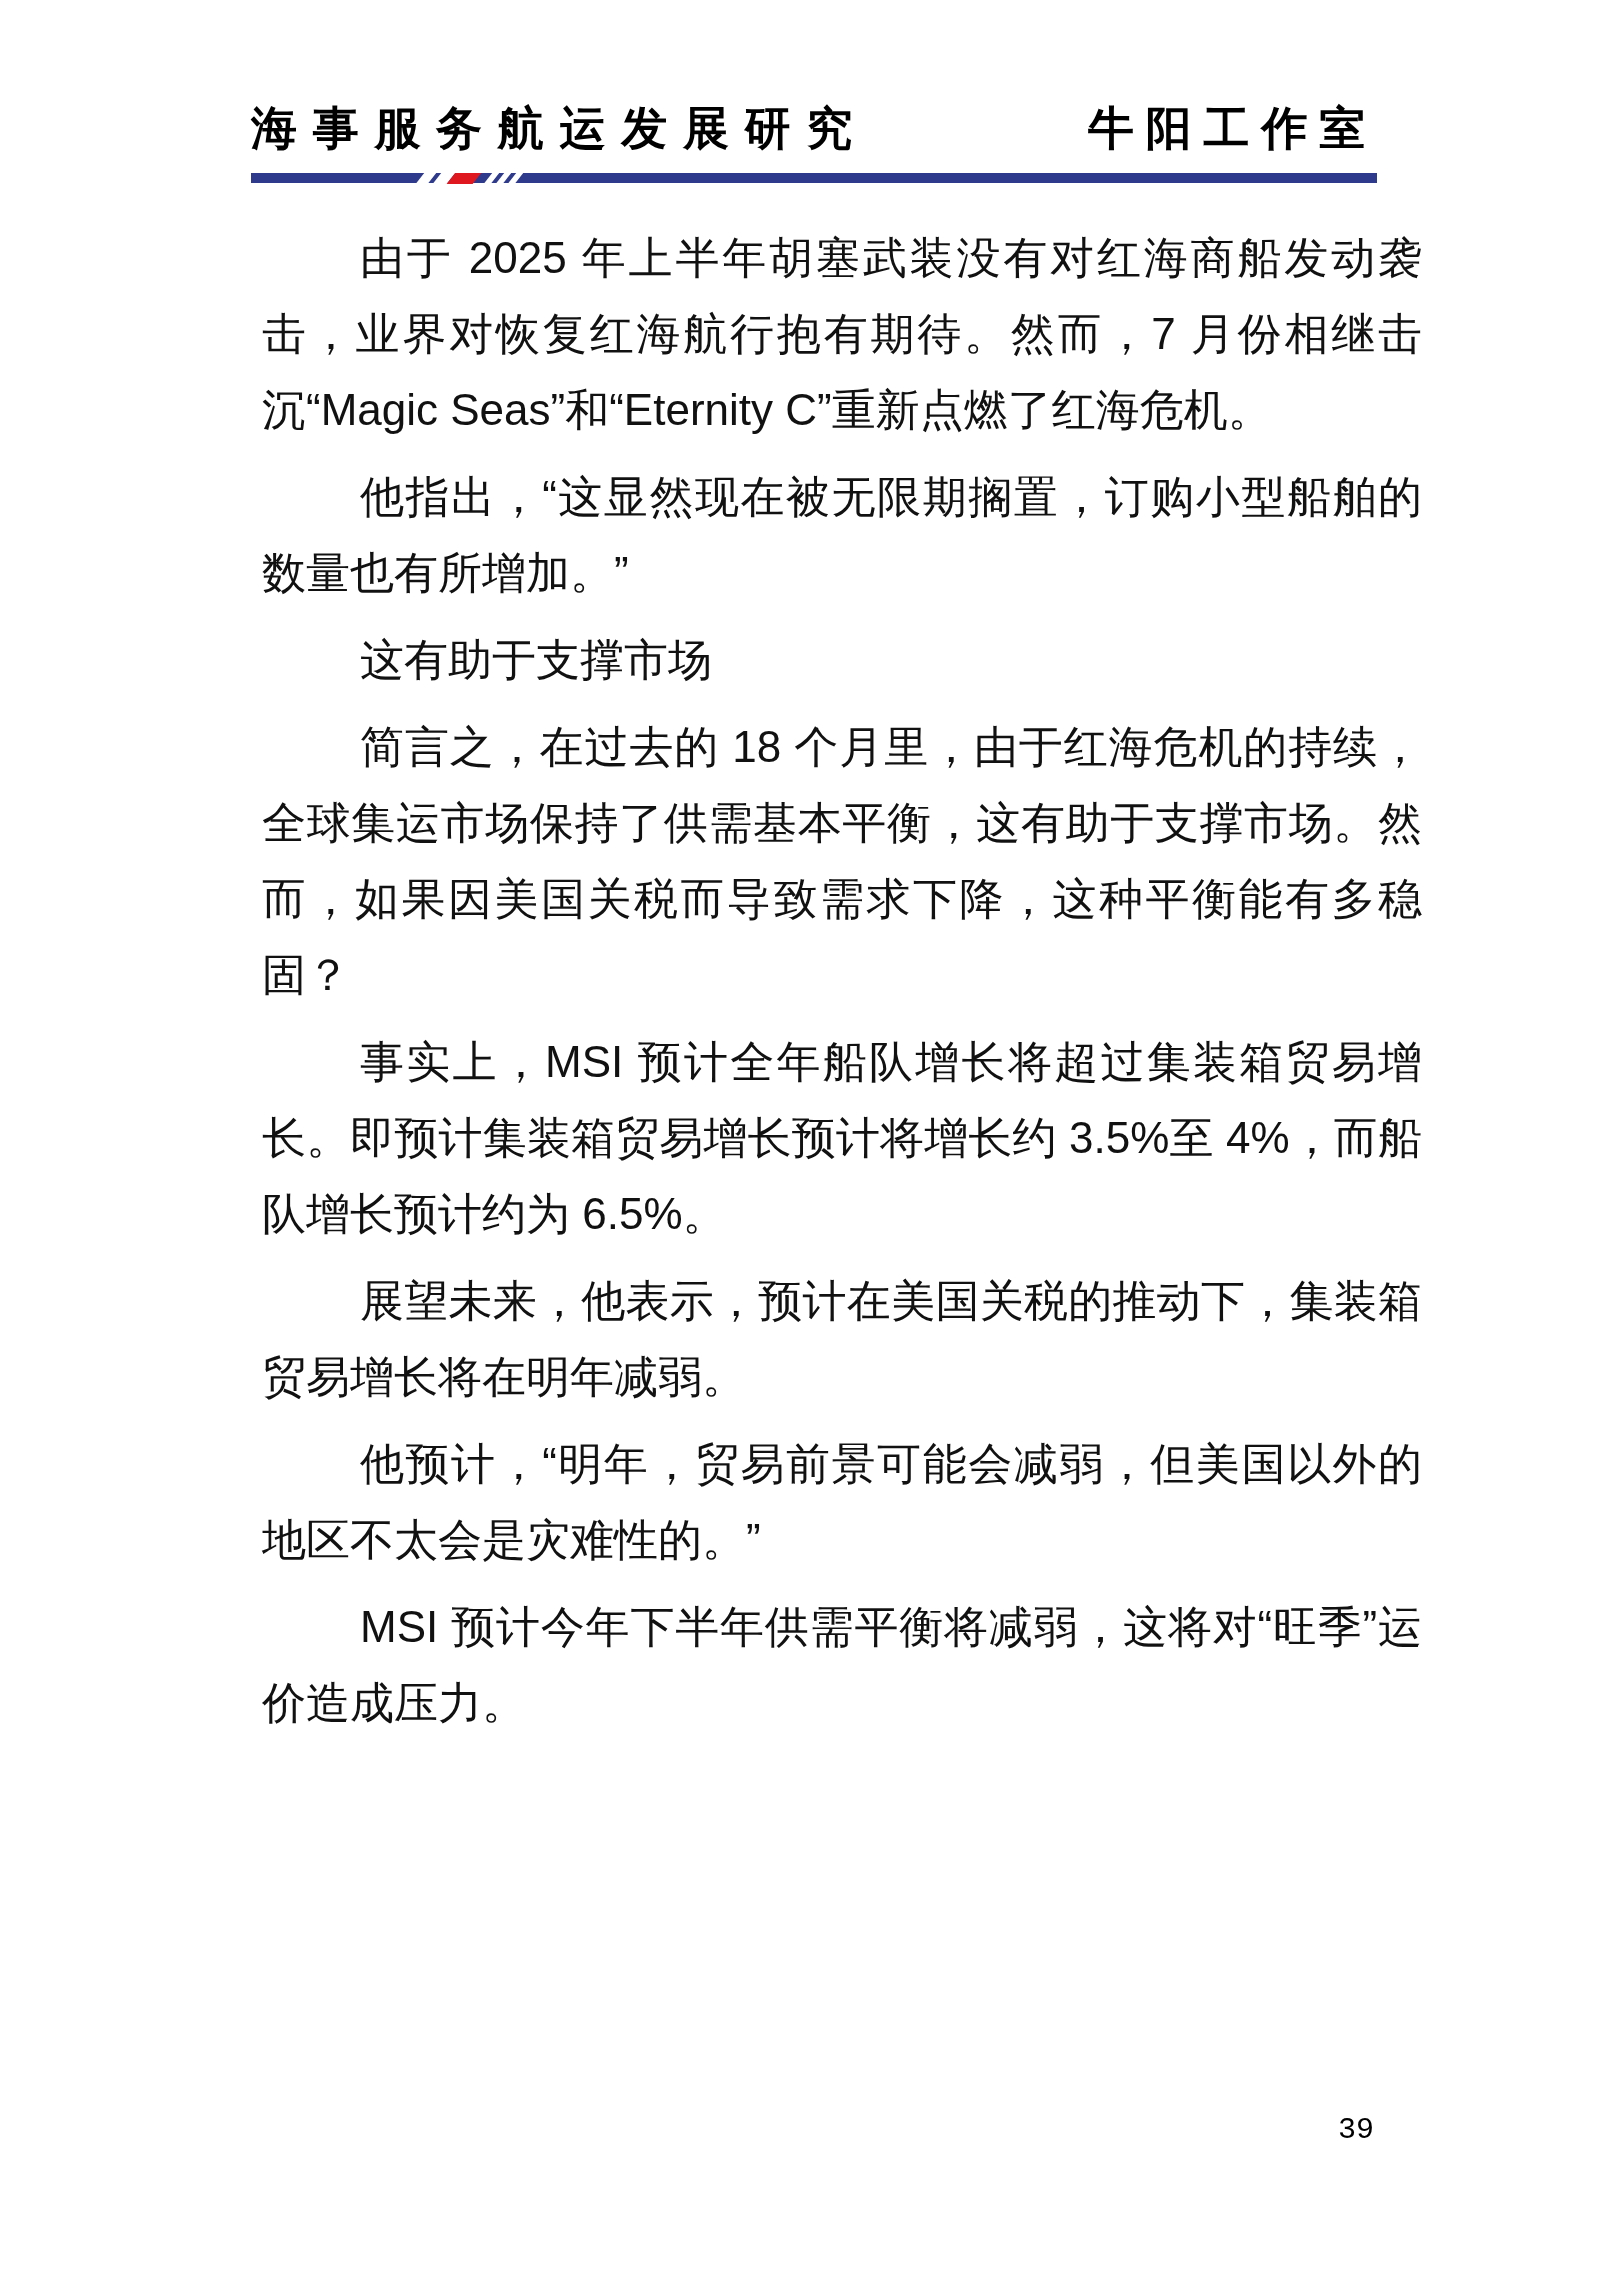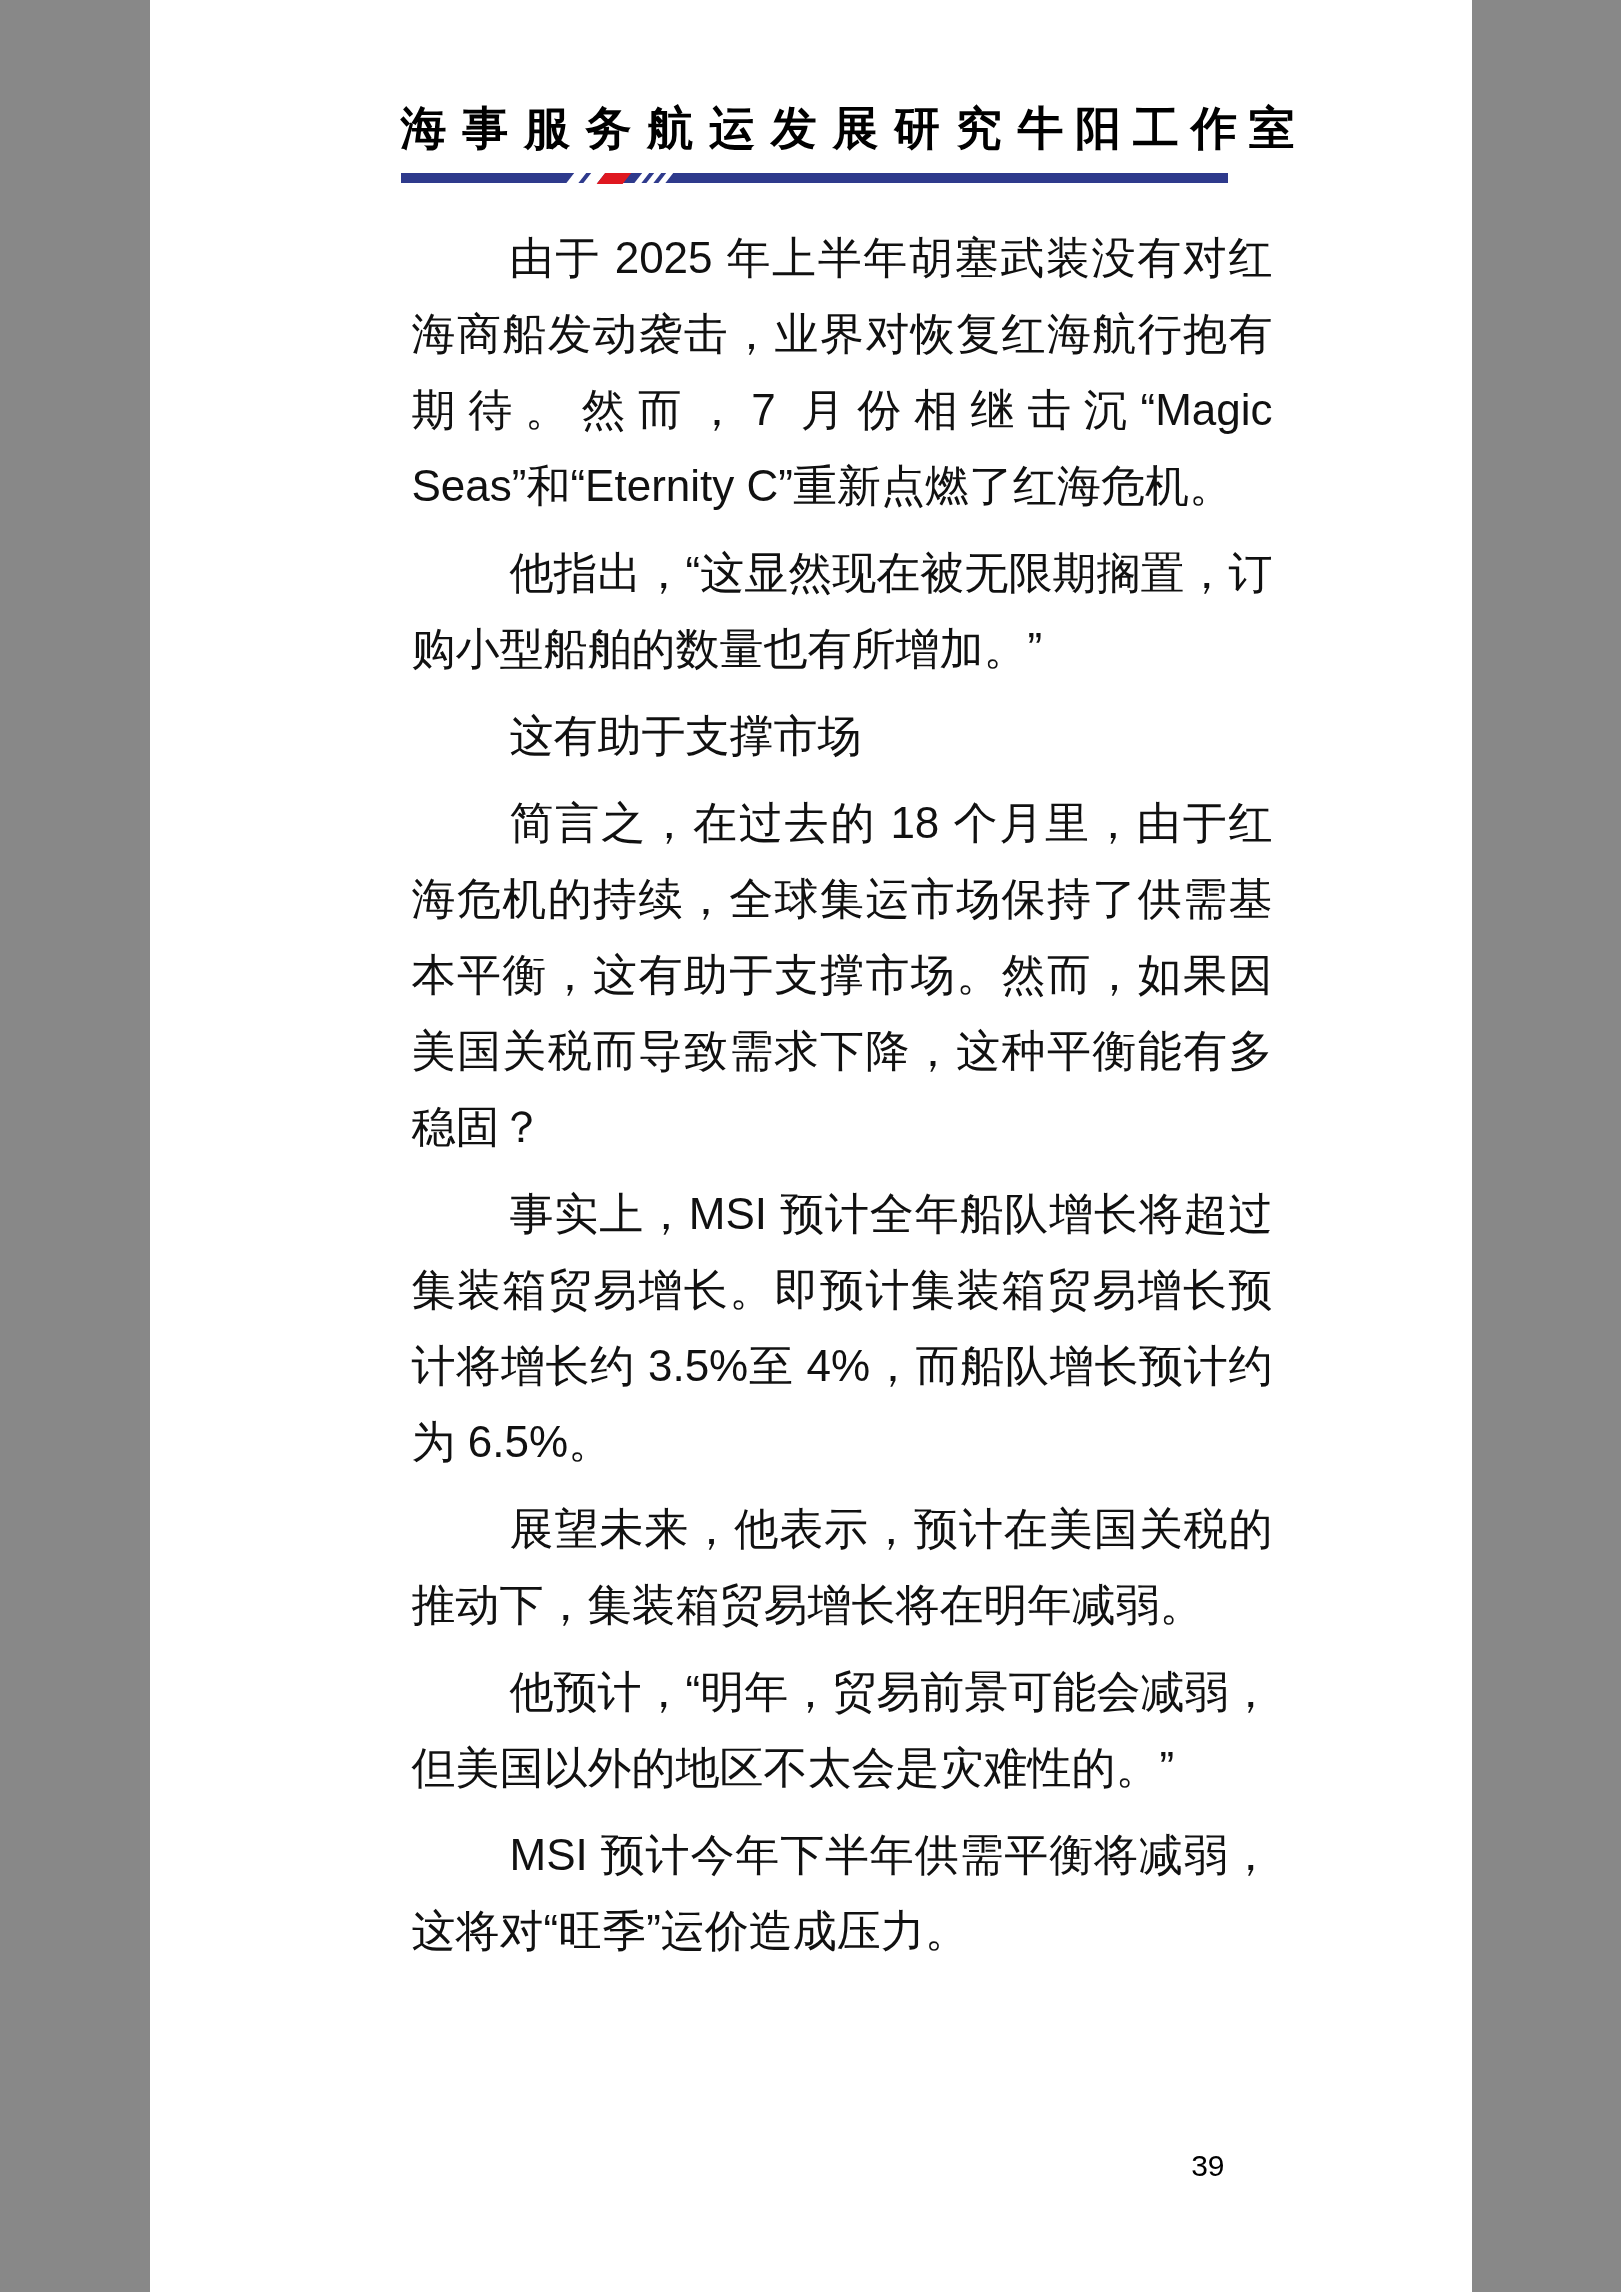--- a/index.html
+++ b/index.html
@@ -1,18 +1,18 @@
 <!DOCTYPE html>
 <html style="--navy: #2e3a8c; --red: #df1820;"><head>
 <meta charset="utf-8">
 <style>
   html,body { margin:0; padding:0; background:#888; }
   .page {
     position:relative;
-    width:1322px; height:2293px;
+    width:1621px; height:2293px;
     margin:0 auto;
     background:#ffffff;
     overflow:hidden;
     box-sizing:border-box;
   }
   .content {
     box-sizing:border-box;
     padding:98px 188px 0 251px;
   }
   
@@ -70,24 +70,23 @@
   .doc-body p {
     margin:11px;
     padding:0;
     text-indent:98px;
   }
   
   .page-number {
     position:absolute;
     top:2113px;
     right:247px;
-    font-family:Liberation Sans, sans-serif;
+    font-family:Liberation Mono, monospace;
     font-size:30px;
     color:#000;
-    margin-top:36px;
   }
 </style>
 </head>
 <body>
 
 <div class="page">
   <div class="content">
 
     <div class="header-row">
       <div class="title-left">海事服务航运发展研究</div>

